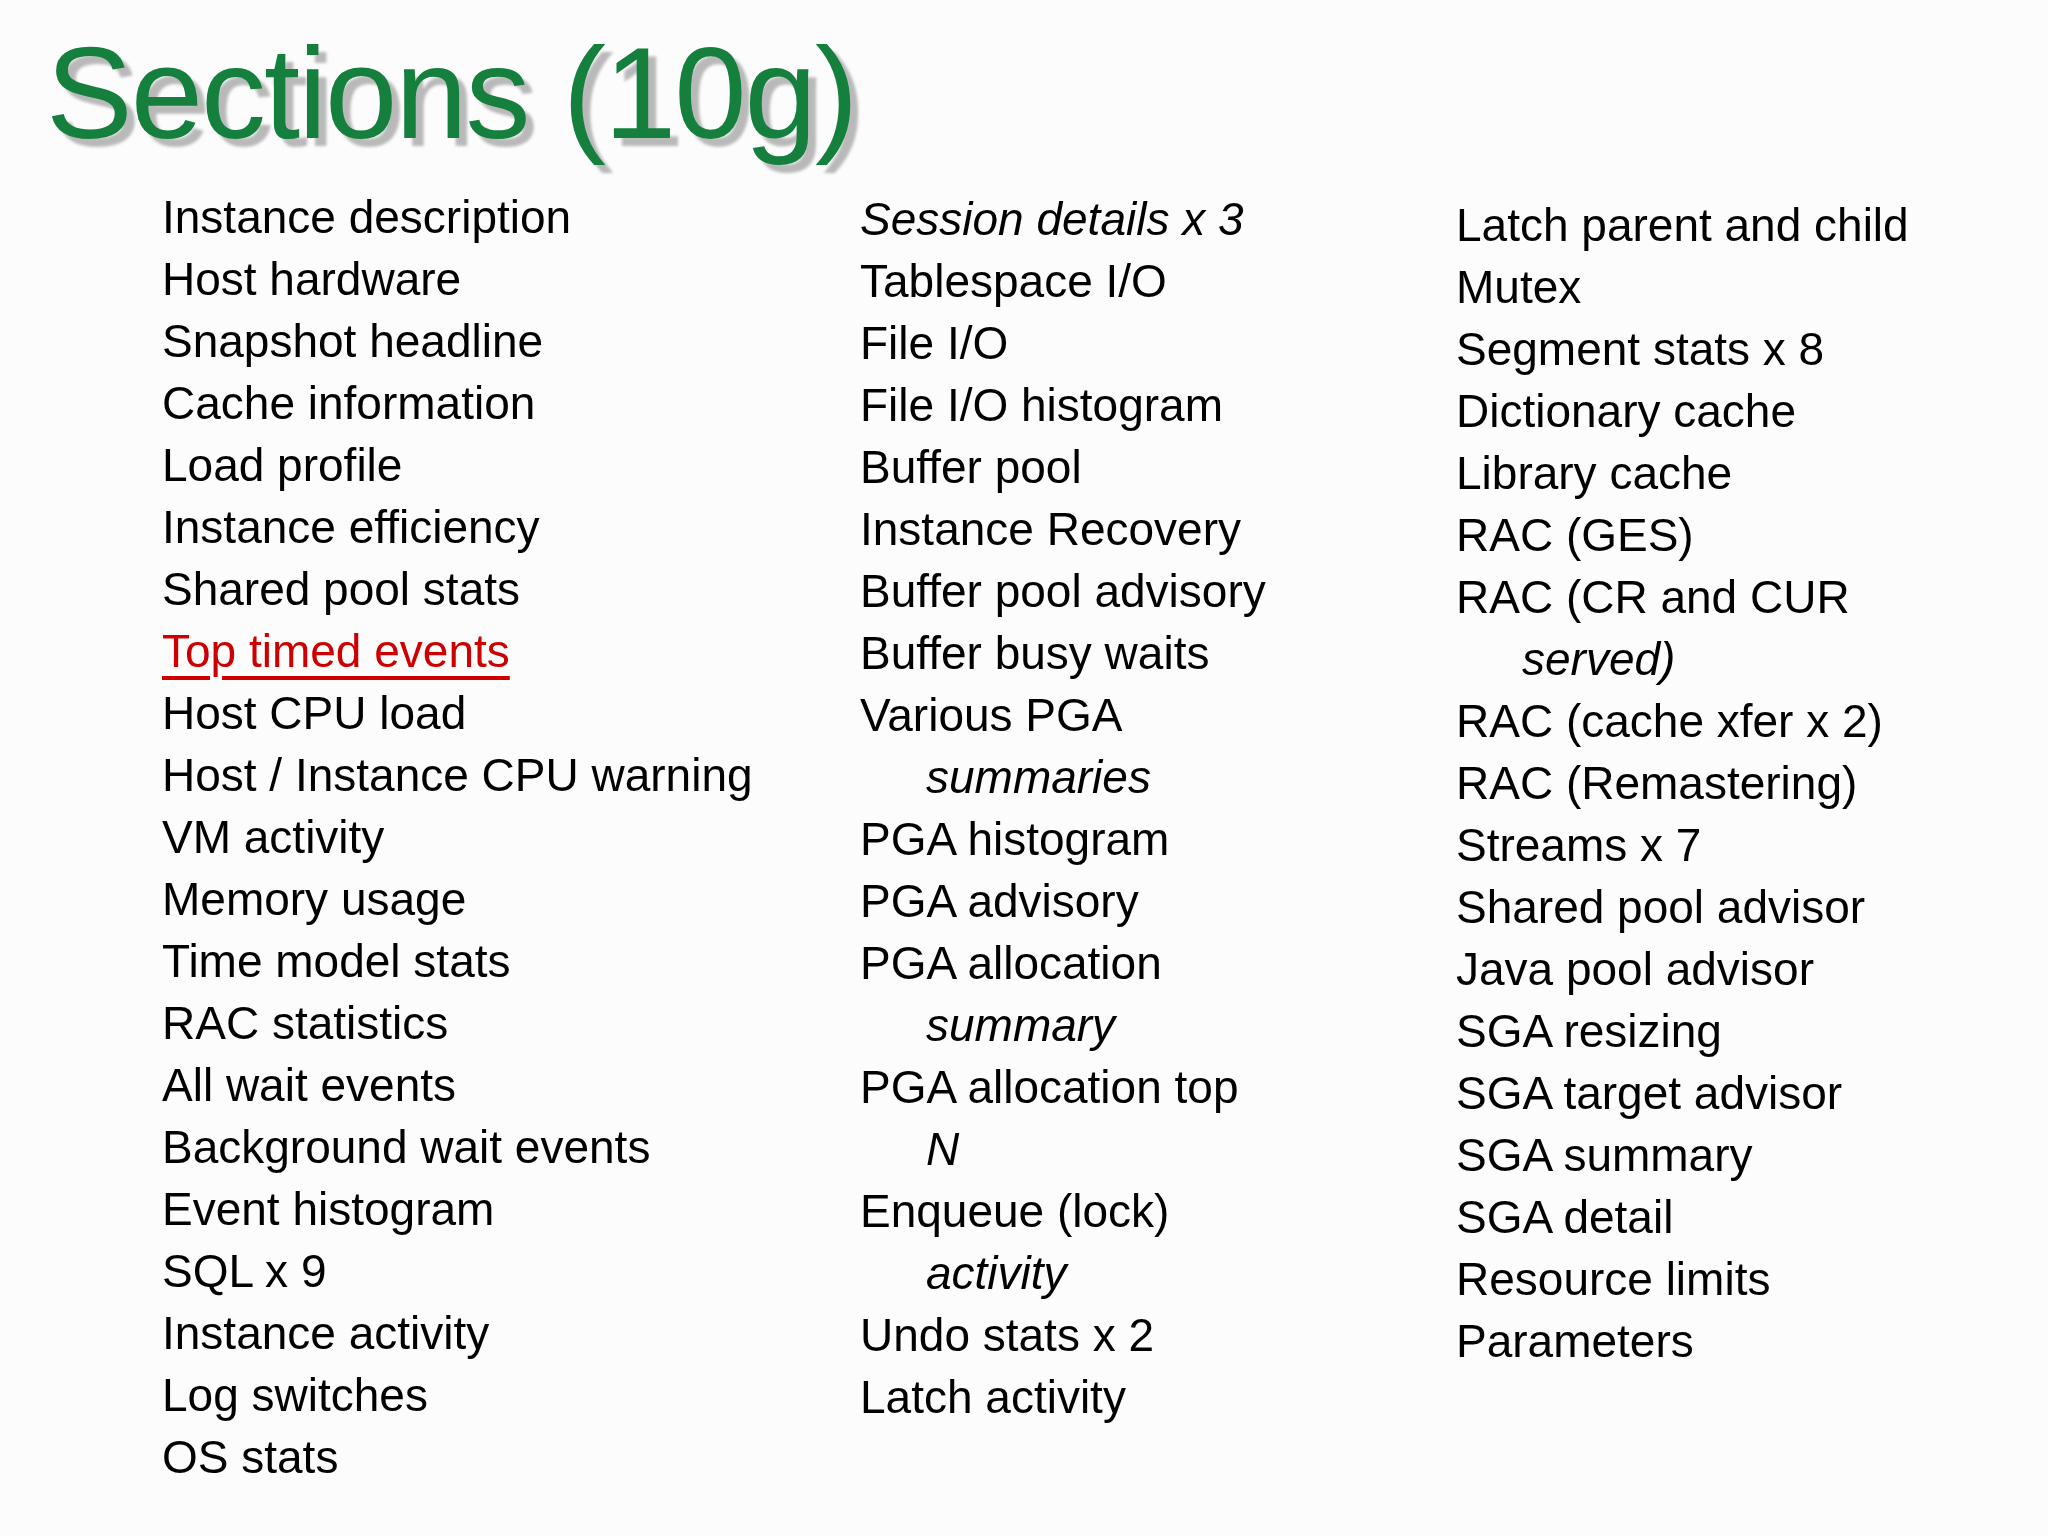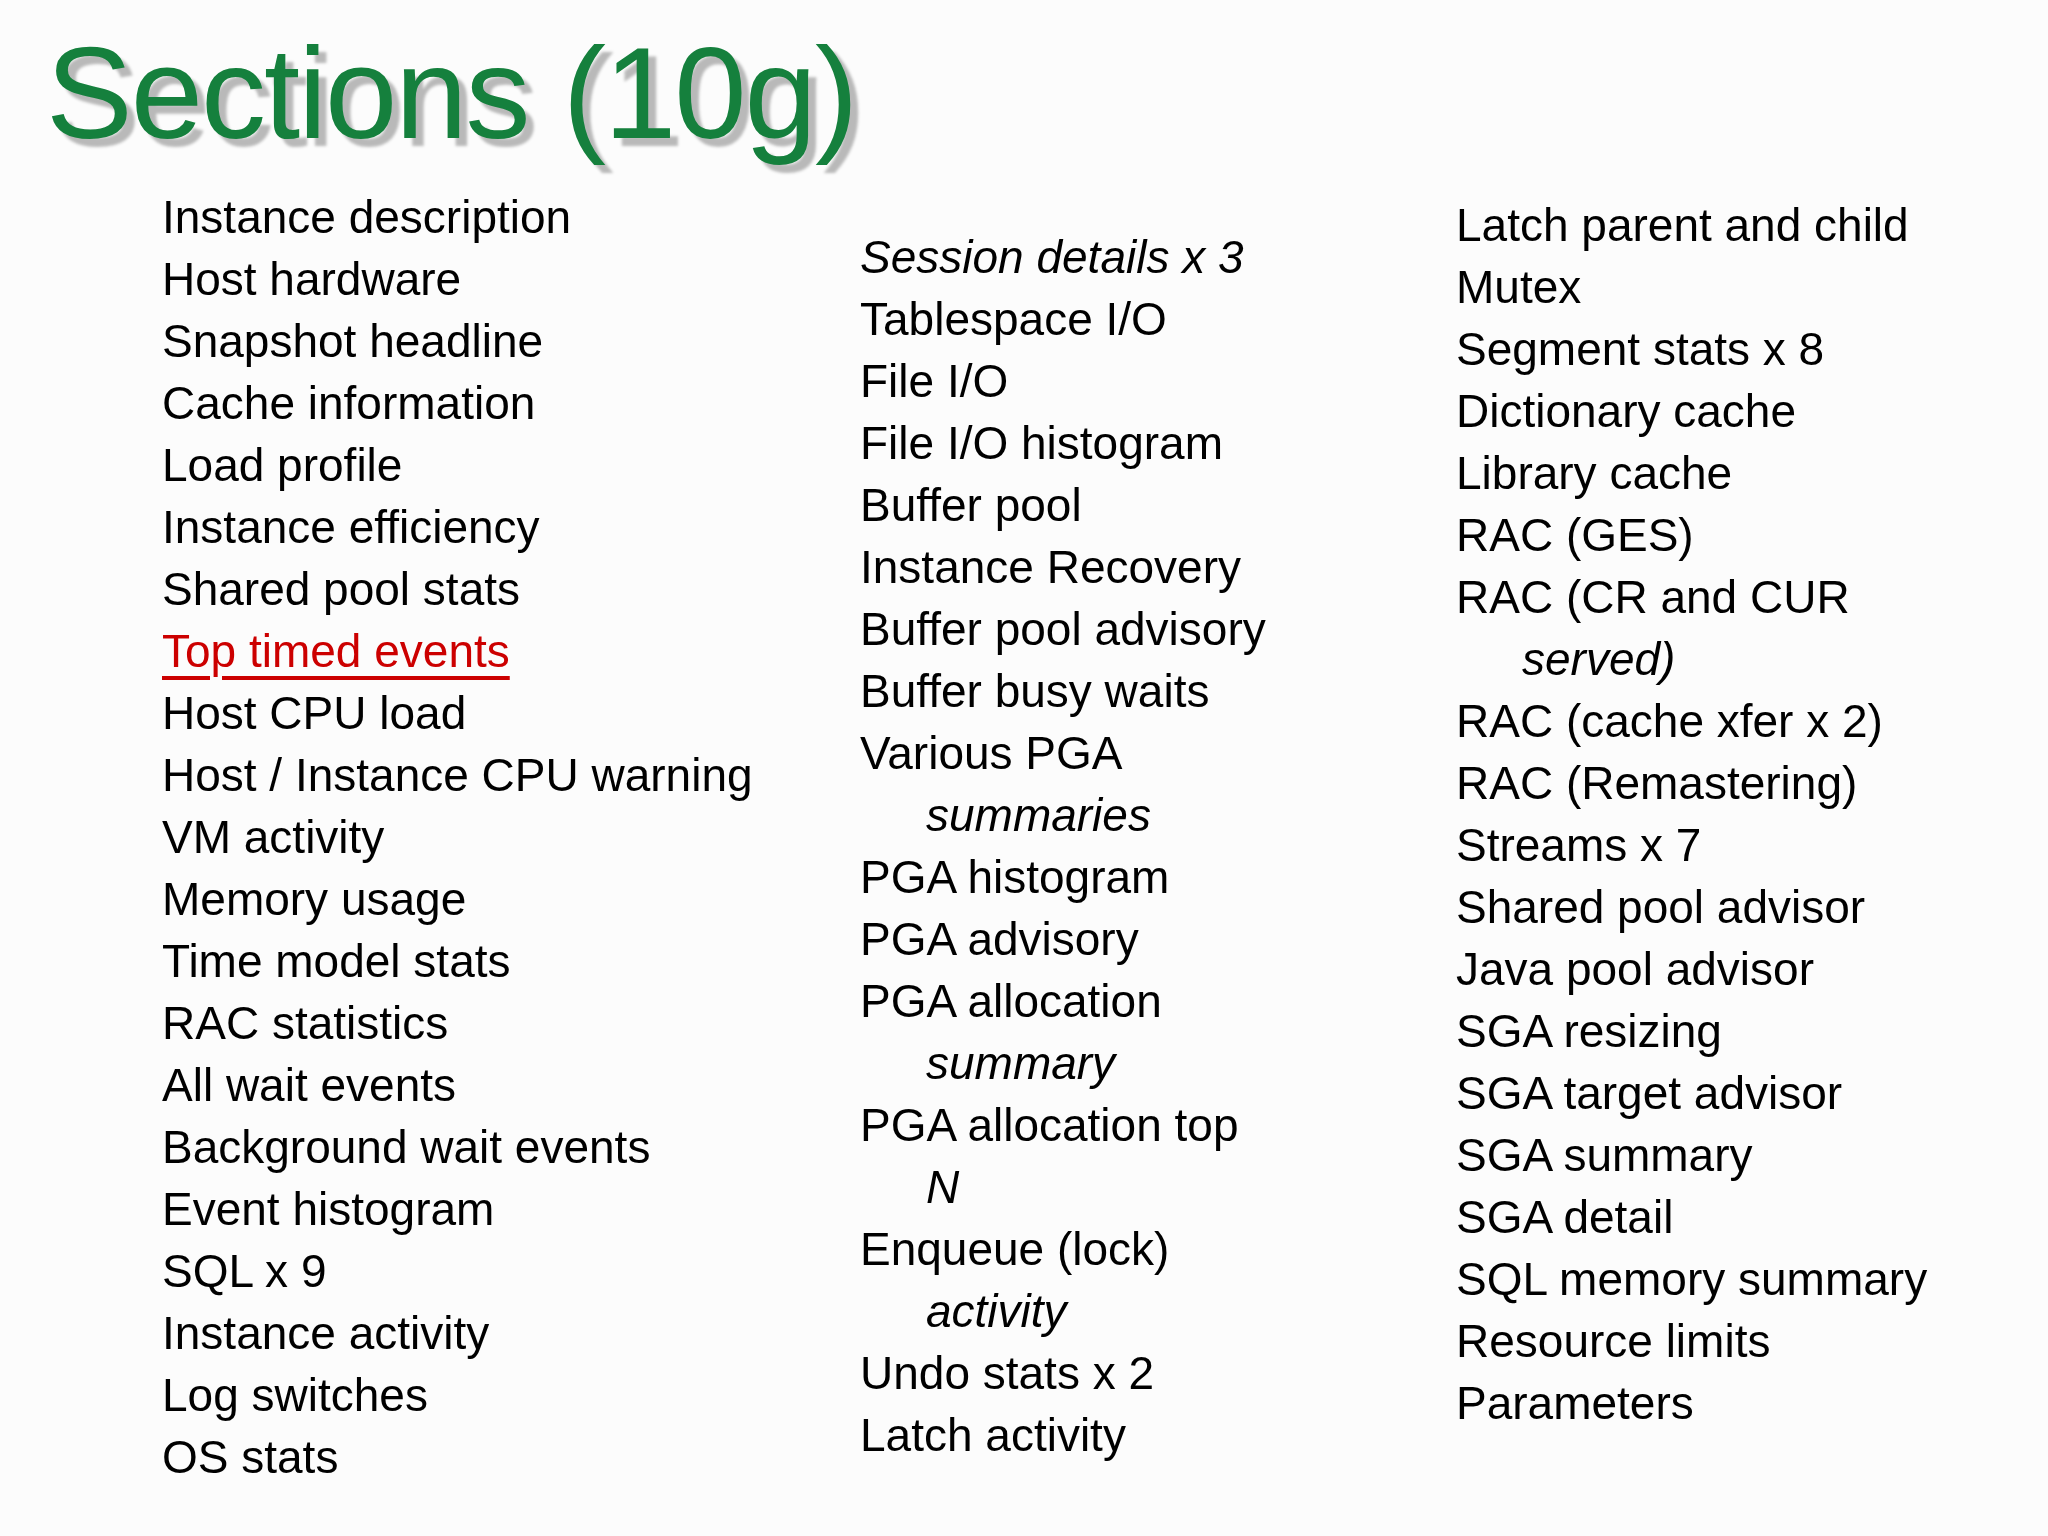--- a/index.html
+++ b/index.html
@@ -30,21 +30,21 @@
     text-shadow: 8px 8px 3px var(--title-shadow, #b9b9b9);
     white-space: nowrap;
   }
   .column {
     position: absolute;
     font-size: 46px;
     line-height: 62px;
     white-space: nowrap;
   }
   .column-1 { left: 162px;  top: 186px; width: 690px; }
-  .column-2 { left: 860px;  top: 188px; width: 580px; margin-top: 38px; }
+  .column-2 { left: 860px;  top: 188px; width: 580px; }
   .column-3 { left: 1456px; top: 194px; width: 590px; }
   .item { }
   .item .line { height: 62px; }
   .item .line.cont { padding-left: 66px; font-style: italic; }
   .item.italic { font-style: italic; }
   .item.link {
     color: var(--link-red, #cc0000);
     text-decoration: underline;
     text-decoration-thickness: 4px;
     text-underline-offset: 9px;
@@ -221,22 +221,19 @@
       <div class="item">
         <div class="line">SGA target advisor</div>
       </div>
       <div class="item">
         <div class="line">SGA summary</div>
       </div>
       <div class="item">
         <div class="line">SGA detail</div>
       </div>
       <div class="item">
-        <div class="line">SQL memory summary</div>
-      </div>
-      <div class="item">
         <div class="line">Resource limits</div>
       </div>
       <div class="item">
         <div class="line">Parameters</div>
       </div>
     </div>
 </div>
 
 </body></html>

